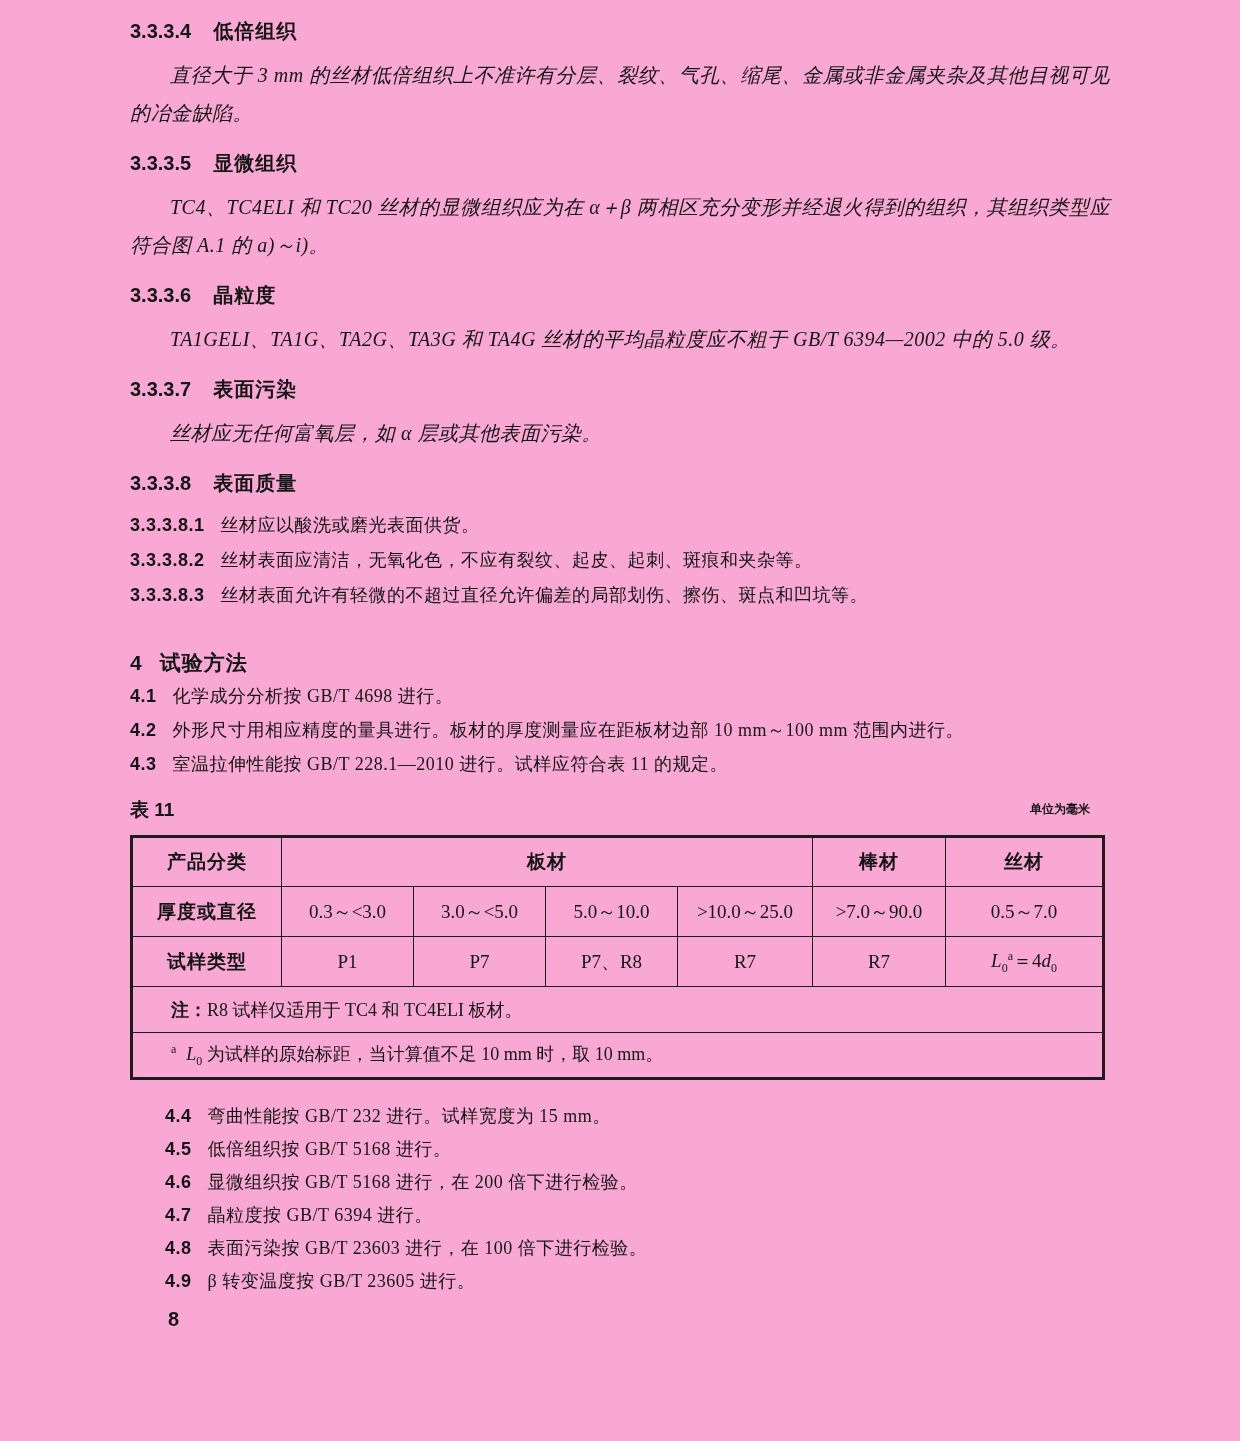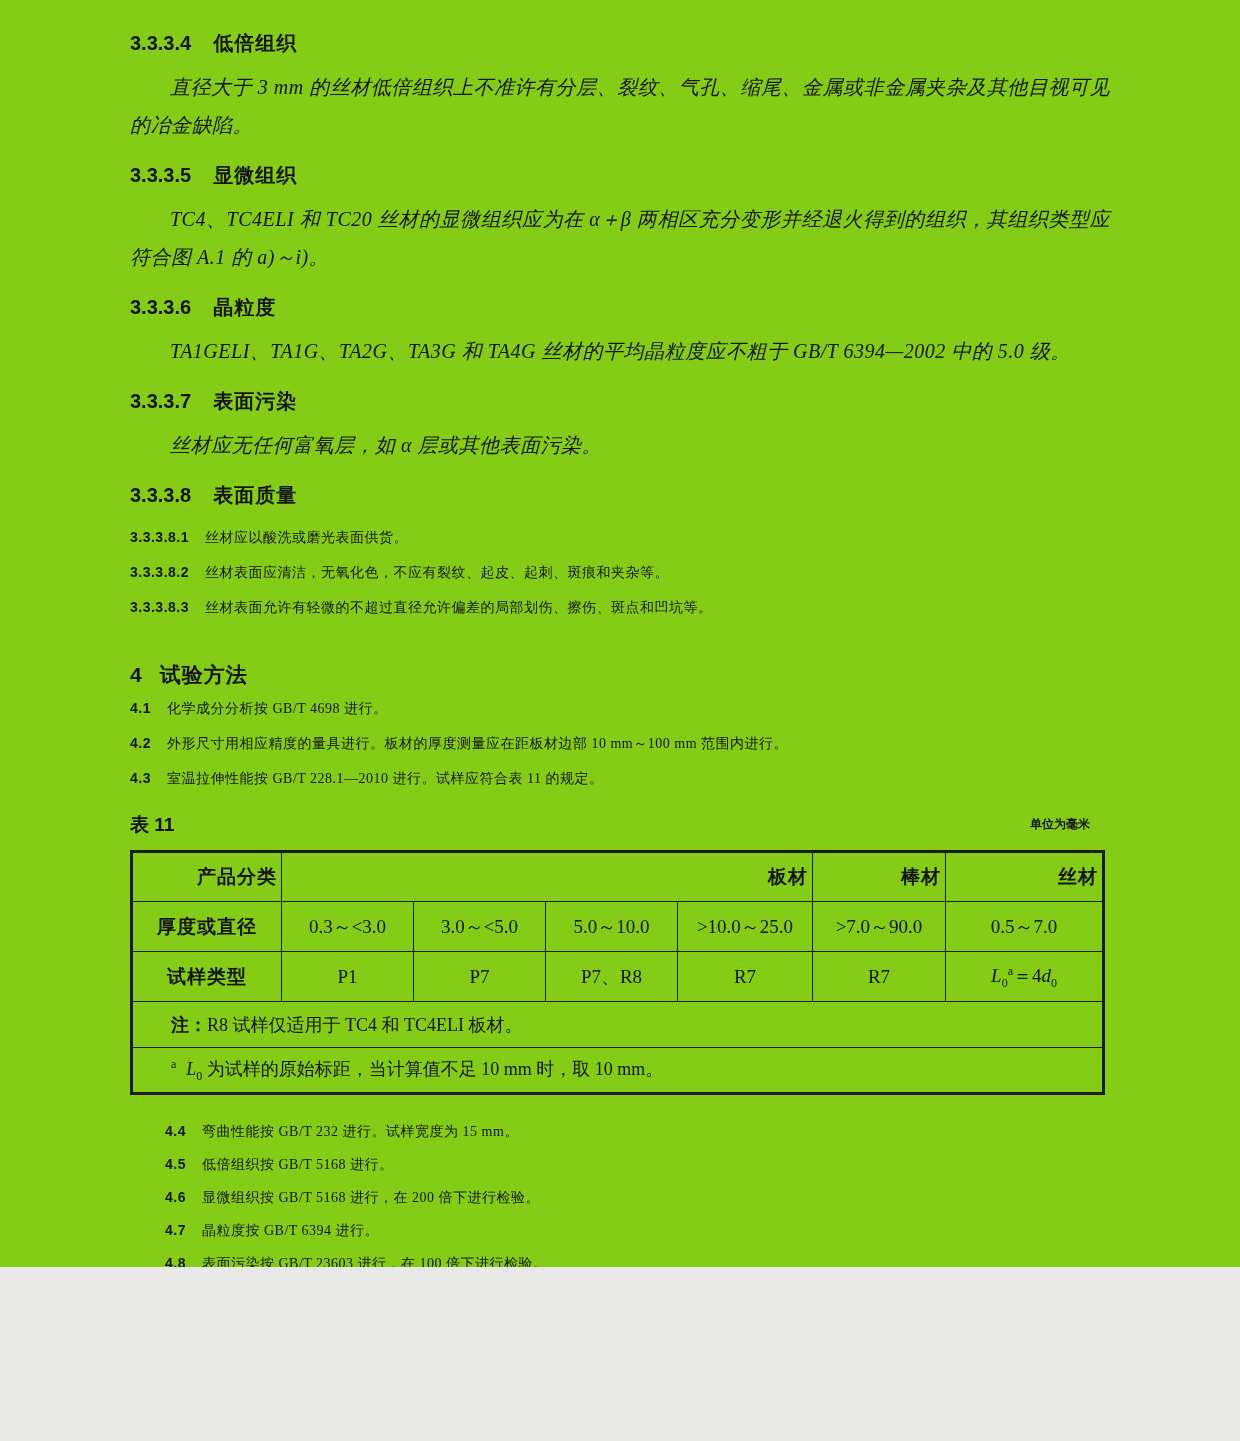--- a/index.html
+++ b/index.html
@@ -1,25 +1,25 @@
 <!DOCTYPE html>
 <html><head>
 <meta charset="utf-8">
 <style>
   * { margin: 0; padding: 0; box-sizing: border-box; }
   html, body { background: #e9e9e7; }
   .page {
     position: relative;
     width: 1240px;
-    height: 1267px;
+    height: 1441px;
     margin: 0 auto;
-    background: #84cc16;
+    background: #f9a8d4;
     color: #151515;
     font-family: "Liberation Serif", "DejaVu Serif", serif;
-    padding: 24px 130px 0 130px;
+    padding: 12px 130px 0 130px;
     overflow: hidden;
   }
   .sec-head {
     font-family: "Liberation Sans", "DejaVu Sans", sans-serif;
     font-weight: 700;
     font-size: 20px;
     line-height: 30px;
     margin-top: 16px;
     letter-spacing: 1px;
   }
@@ -38,21 +38,21 @@
     font-size: 20px;
     line-height: 38px;
     margin-top: 10px;
     text-indent: 2em;
     text-align: justify;
     letter-spacing: 0.5px;
     font-style: italic;
   }
   .clause-group { margin-top: 10px; }
   .clause {
-    font-size: 14px;
+    font-size: 18px;
     line-height: 35px;
     text-align: justify;
     letter-spacing: 0.5px;
   }
   .clause-group-4 { margin-top: 0; }
   .clause-group-4 .clause { line-height: 34px; }
   .clause-group-tail { margin-top: 20px; margin-left: 35px; }
   .clause-group-tail .clause { line-height: 33px; }
   .clause .clause-num {
     font-family: "Liberation Sans", "DejaVu Sans", sans-serif;
@@ -96,21 +96,20 @@
   }
   table.t11 td.rowhead {
     font-family: "Liberation Sans", "DejaVu Sans", sans-serif;
     font-weight: 700;
     letter-spacing: 1px;
   }
   table.t11 tr.hdr td {
     font-family: Liberation Mono, monospace;
     font-weight: 700;
     letter-spacing: 1px;
-    text-align: right;
   }
   table.t11 td.note-cell, table.t11 td.foot-cell {
     text-align: left;
     font-size: 18px;
     padding-left: 38px;
     height: 46px;
   }
   table.t11 td.note-cell .note-label {
     font-family: "Liberation Sans", "DejaVu Sans", sans-serif;
     font-weight: 700;

